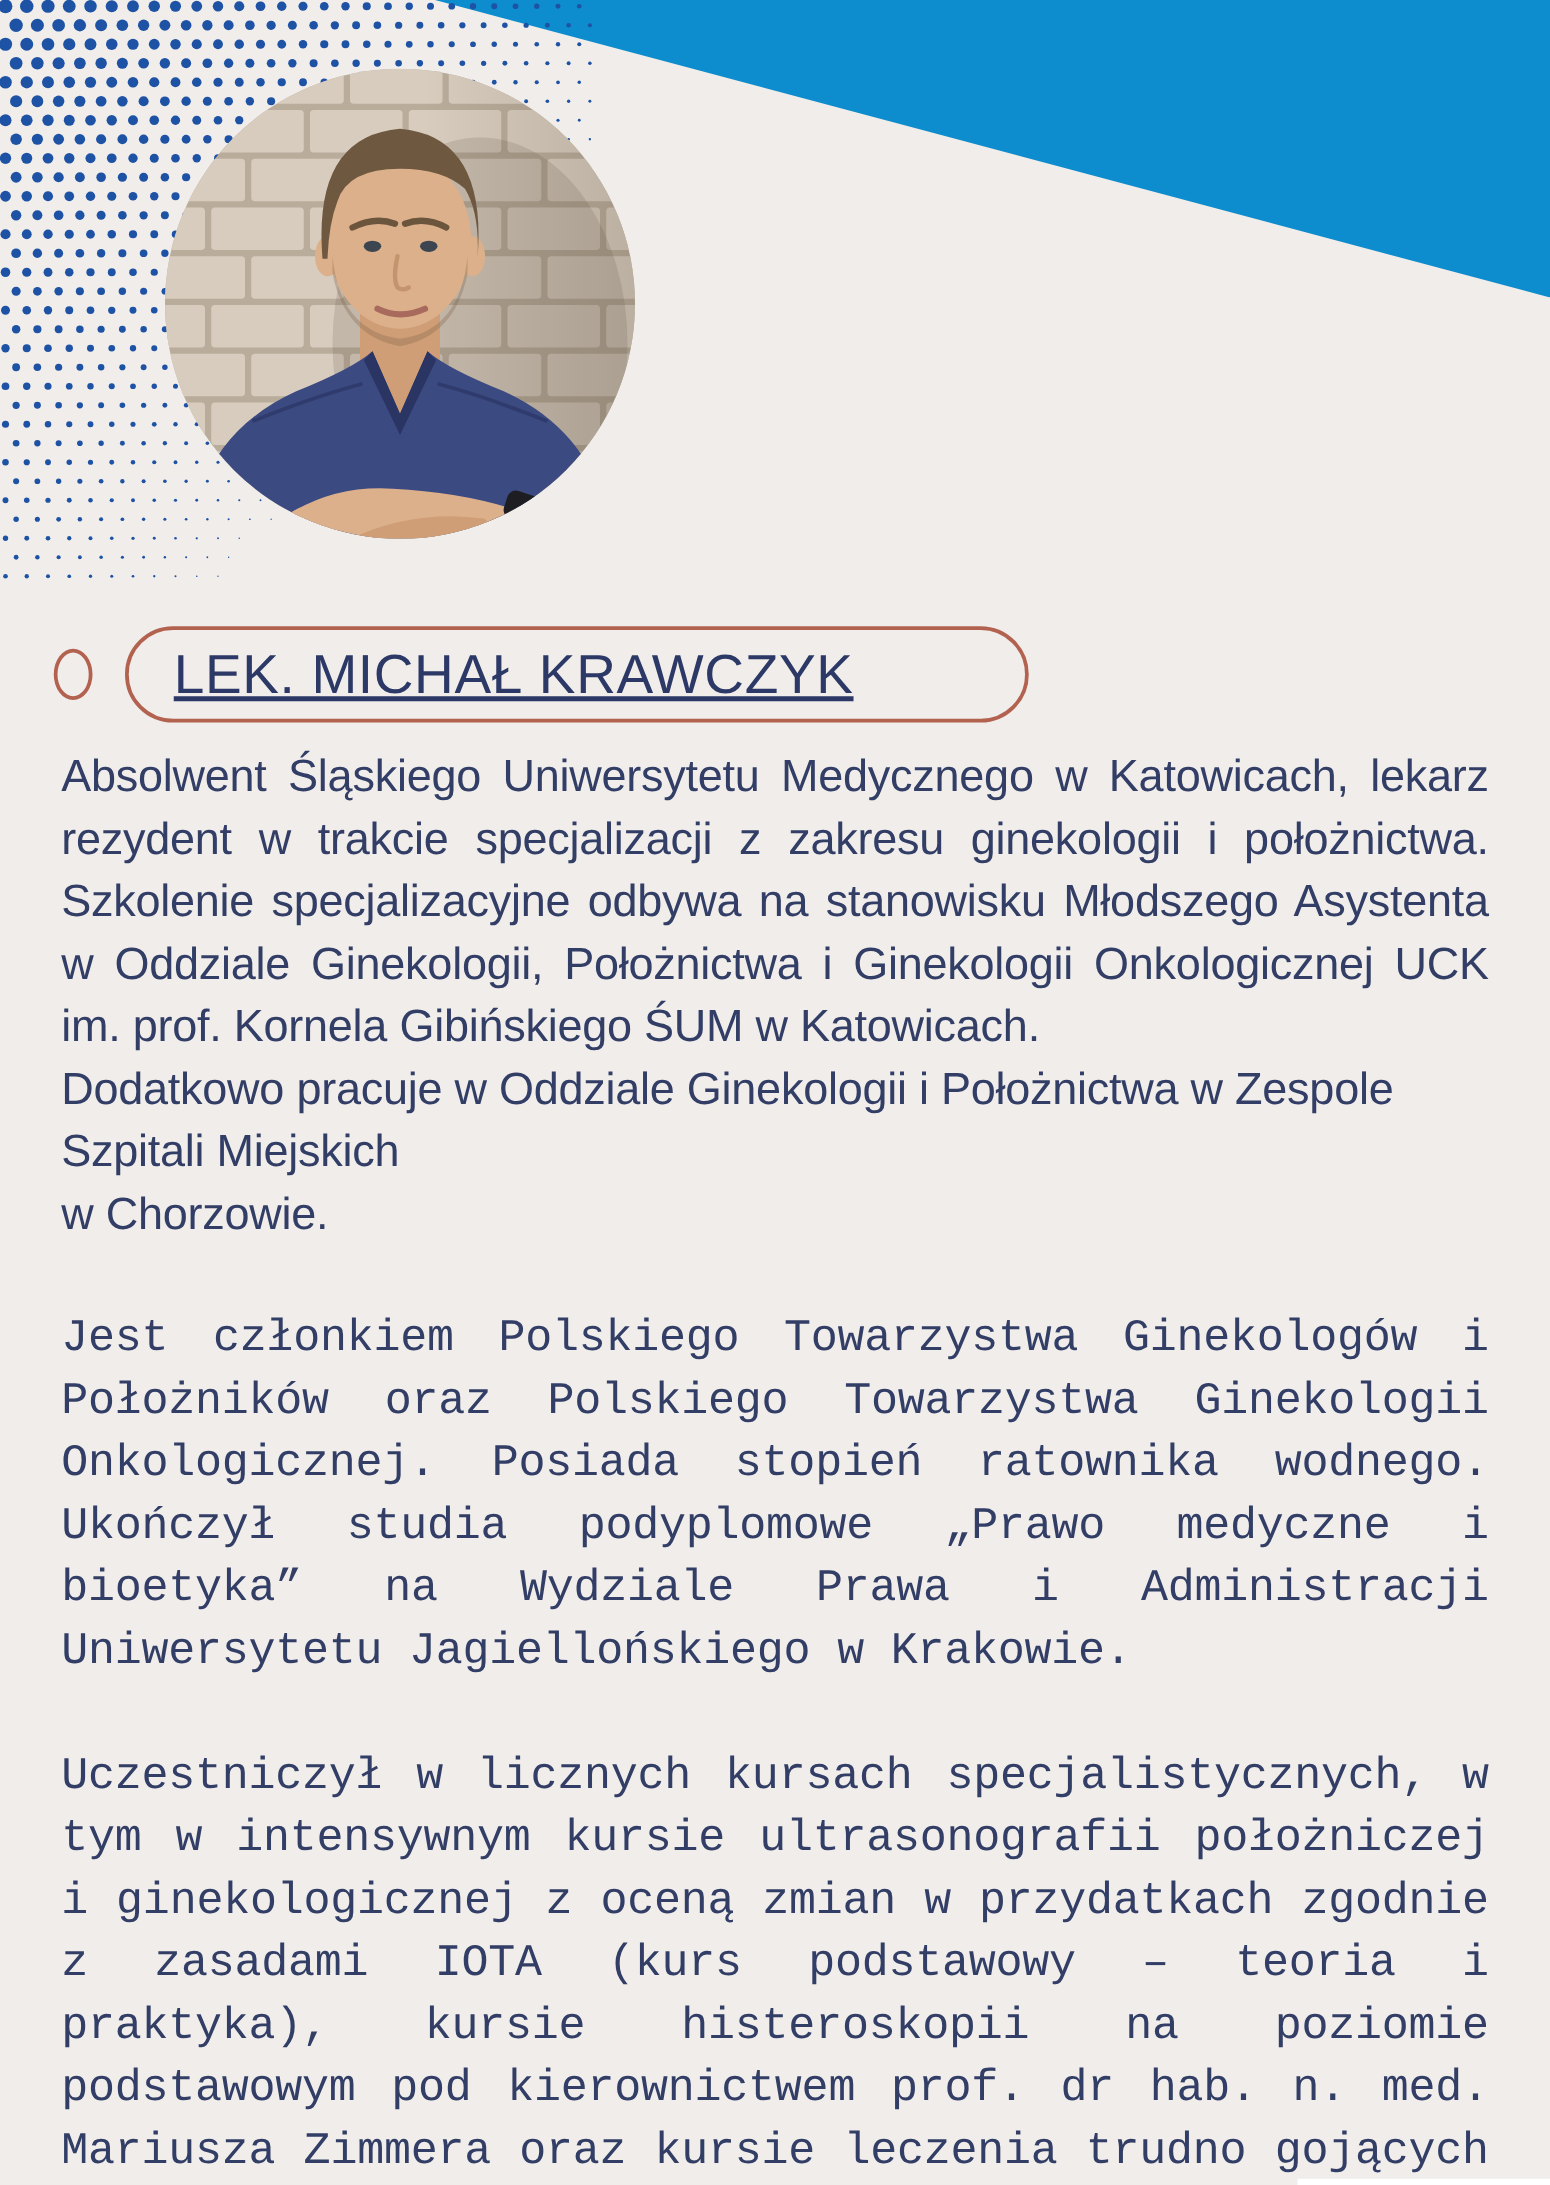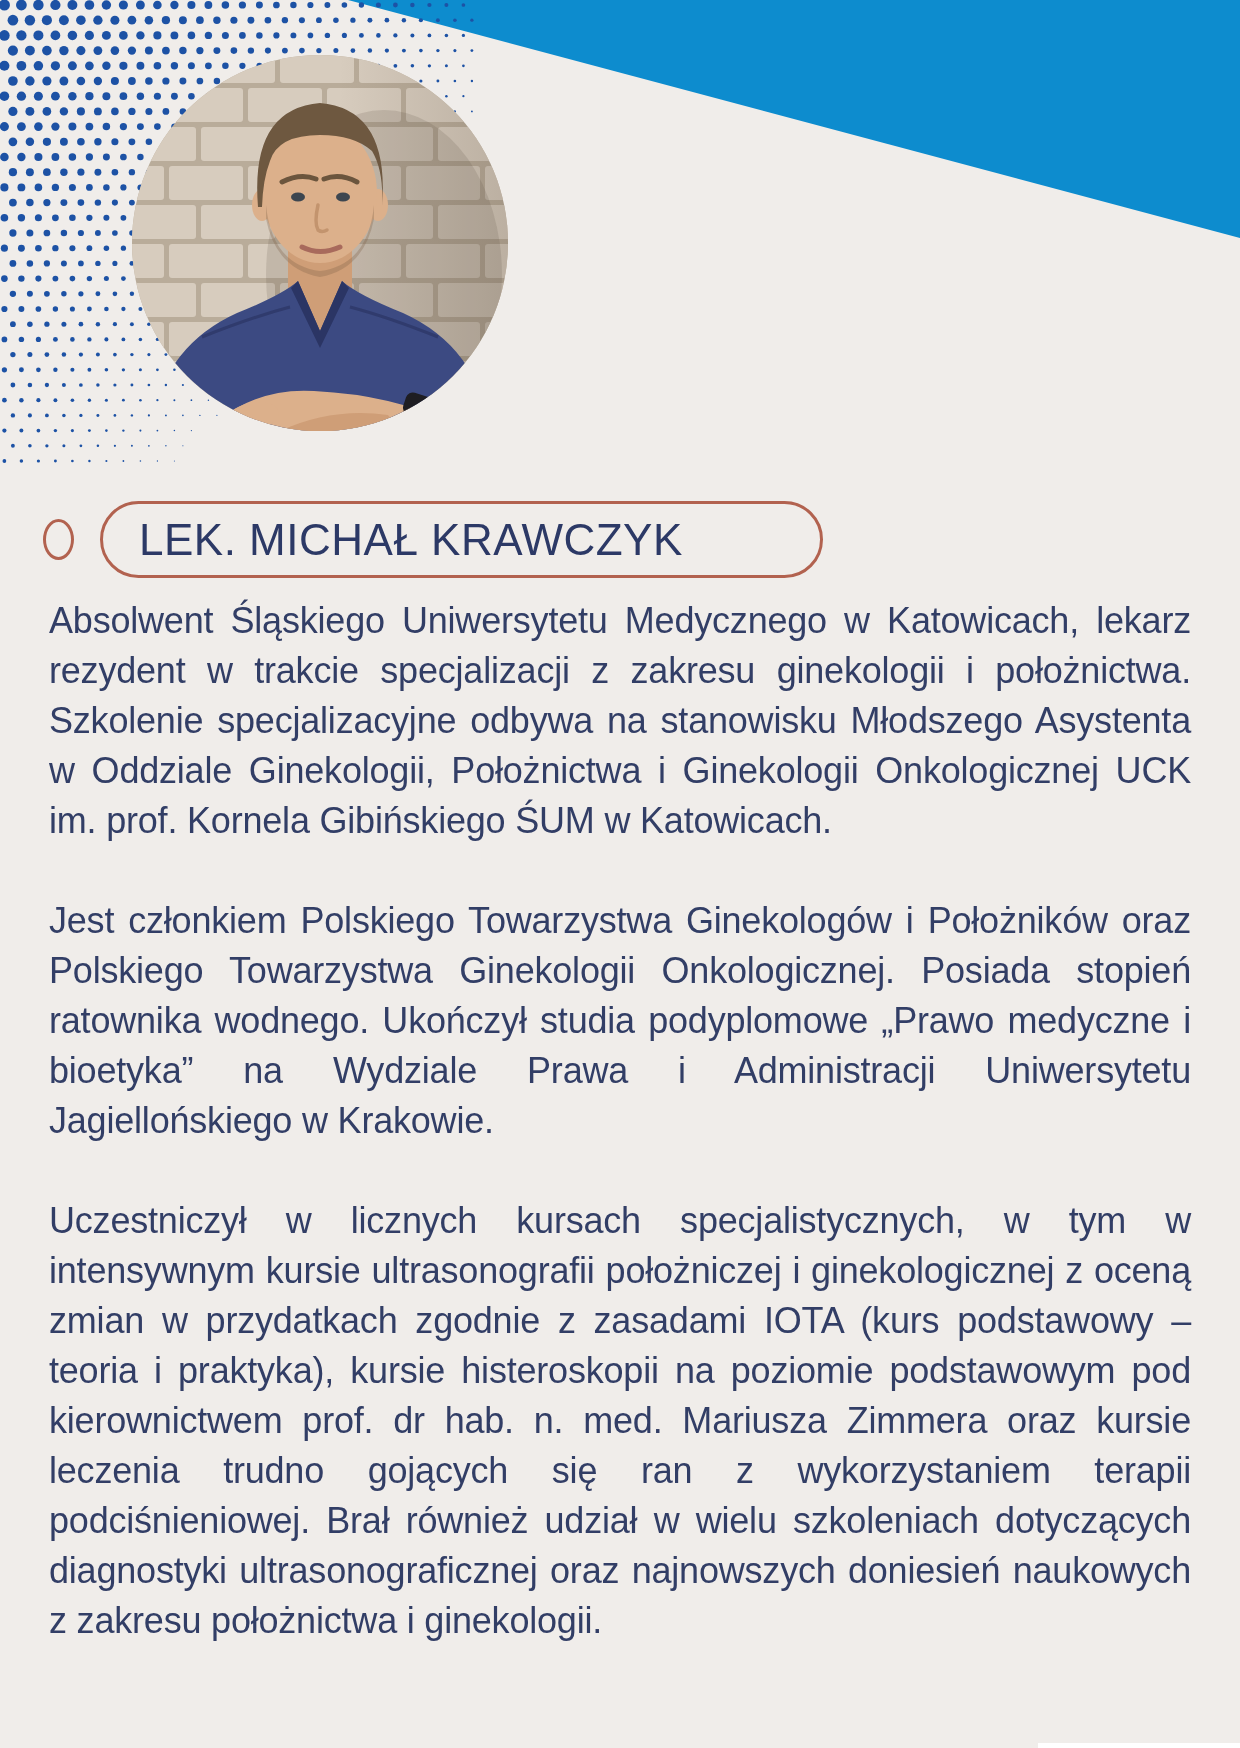--- a/index.html
+++ b/index.html
@@ -63,36 +63,37 @@
     padding-left: 36px;
     z-index: 4;
   }
   .title-badge h1 {
     margin: 0;
     font-size: 44px;
     font-weight: 500;
     letter-spacing: 0.5px;
     color: var(--title-navy, #2c3966);
     white-space: nowrap;
+    text-decoration: underline;
   }
 
   
   .bio {
     position: absolute;
     left: 49px; top: 596px;
     width: 1142px;
     z-index: 4;
     color: var(--text-navy, #323e66);
     font-size: 36px;
     letter-spacing: -0.2px;
     line-height: 50px;
   }
   .bio p { margin: 0; text-align: justify; }
   .bio p.plain { text-align: left; white-space: pre-line; }
-  .bio p.gap { margin-top: 50px; }
+  .bio p.gap { margin-top: 50px; font-family: Liberation Mono, monospace; }
 
   .footer-artifact {
     position: absolute;
     left: 1038px; top: 1743px;
     width: 202px; height: 5px;
     background: #ffffff;
     z-index: 5;
   }
 </style>
 </head>
@@ -898,19 +899,21 @@
   </div>
 
   <div class="deco-circle"></div>
 
   <div class="title-badge">
     <h1>LEK. MICHAŁ KRAWCZYK</h1>
   </div>
 
   <div class="bio">
     <p>Absolwent Śląskiego Uniwersytetu Medycznego w Katowicach, lekarz rezydent w trakcie specjalizacji z zakresu ginekologii i położnictwa. Szkolenie specjalizacyjne odbywa na stanowisku Młodszego Asystenta w Oddziale Ginekologii, Położnictwa i Ginekologii Onkologicznej UCK im. prof. Kornela Gibińskiego ŚUM w Katowicach.</p>
+    <p class="plain">Dodatkowo pracuje w Oddziale Ginekologii i Położnictwa w Zespole Szpitali Miejskich
+w Chorzowie.</p>
     <p class="gap">Jest członkiem Polskiego Towarzystwa Ginekologów i Położników oraz Polskiego Towarzystwa Ginekologii Onkologicznej. Posiada stopień ratownika wodnego. Ukończył studia podyplomowe „Prawo medyczne i bioetyka” na Wydziale Prawa i Administracji Uniwersytetu Jagiellońskiego w Krakowie.</p>
     <p class="gap">Uczestniczył w licznych kursach specjalistycznych, w tym w intensywnym kursie ultrasonografii położniczej i ginekologicznej z oceną zmian w przydatkach zgodnie z zasadami IOTA (kurs podstawowy – teoria i praktyka), kursie histeroskopii na poziomie podstawowym pod kierownictwem prof. dr hab. n. med. Mariusza Zimmera oraz kursie leczenia trudno gojących się ran z wykorzystaniem terapii podciśnieniowej. Brał również udział w wielu szkoleniach dotyczących diagnostyki ultrasonograficznej oraz najnowszych doniesień naukowych z zakresu położnictwa i ginekologii.</p>
   </div>
 
   <div class="footer-artifact"></div>
 
 </div>
 
 </body></html>

